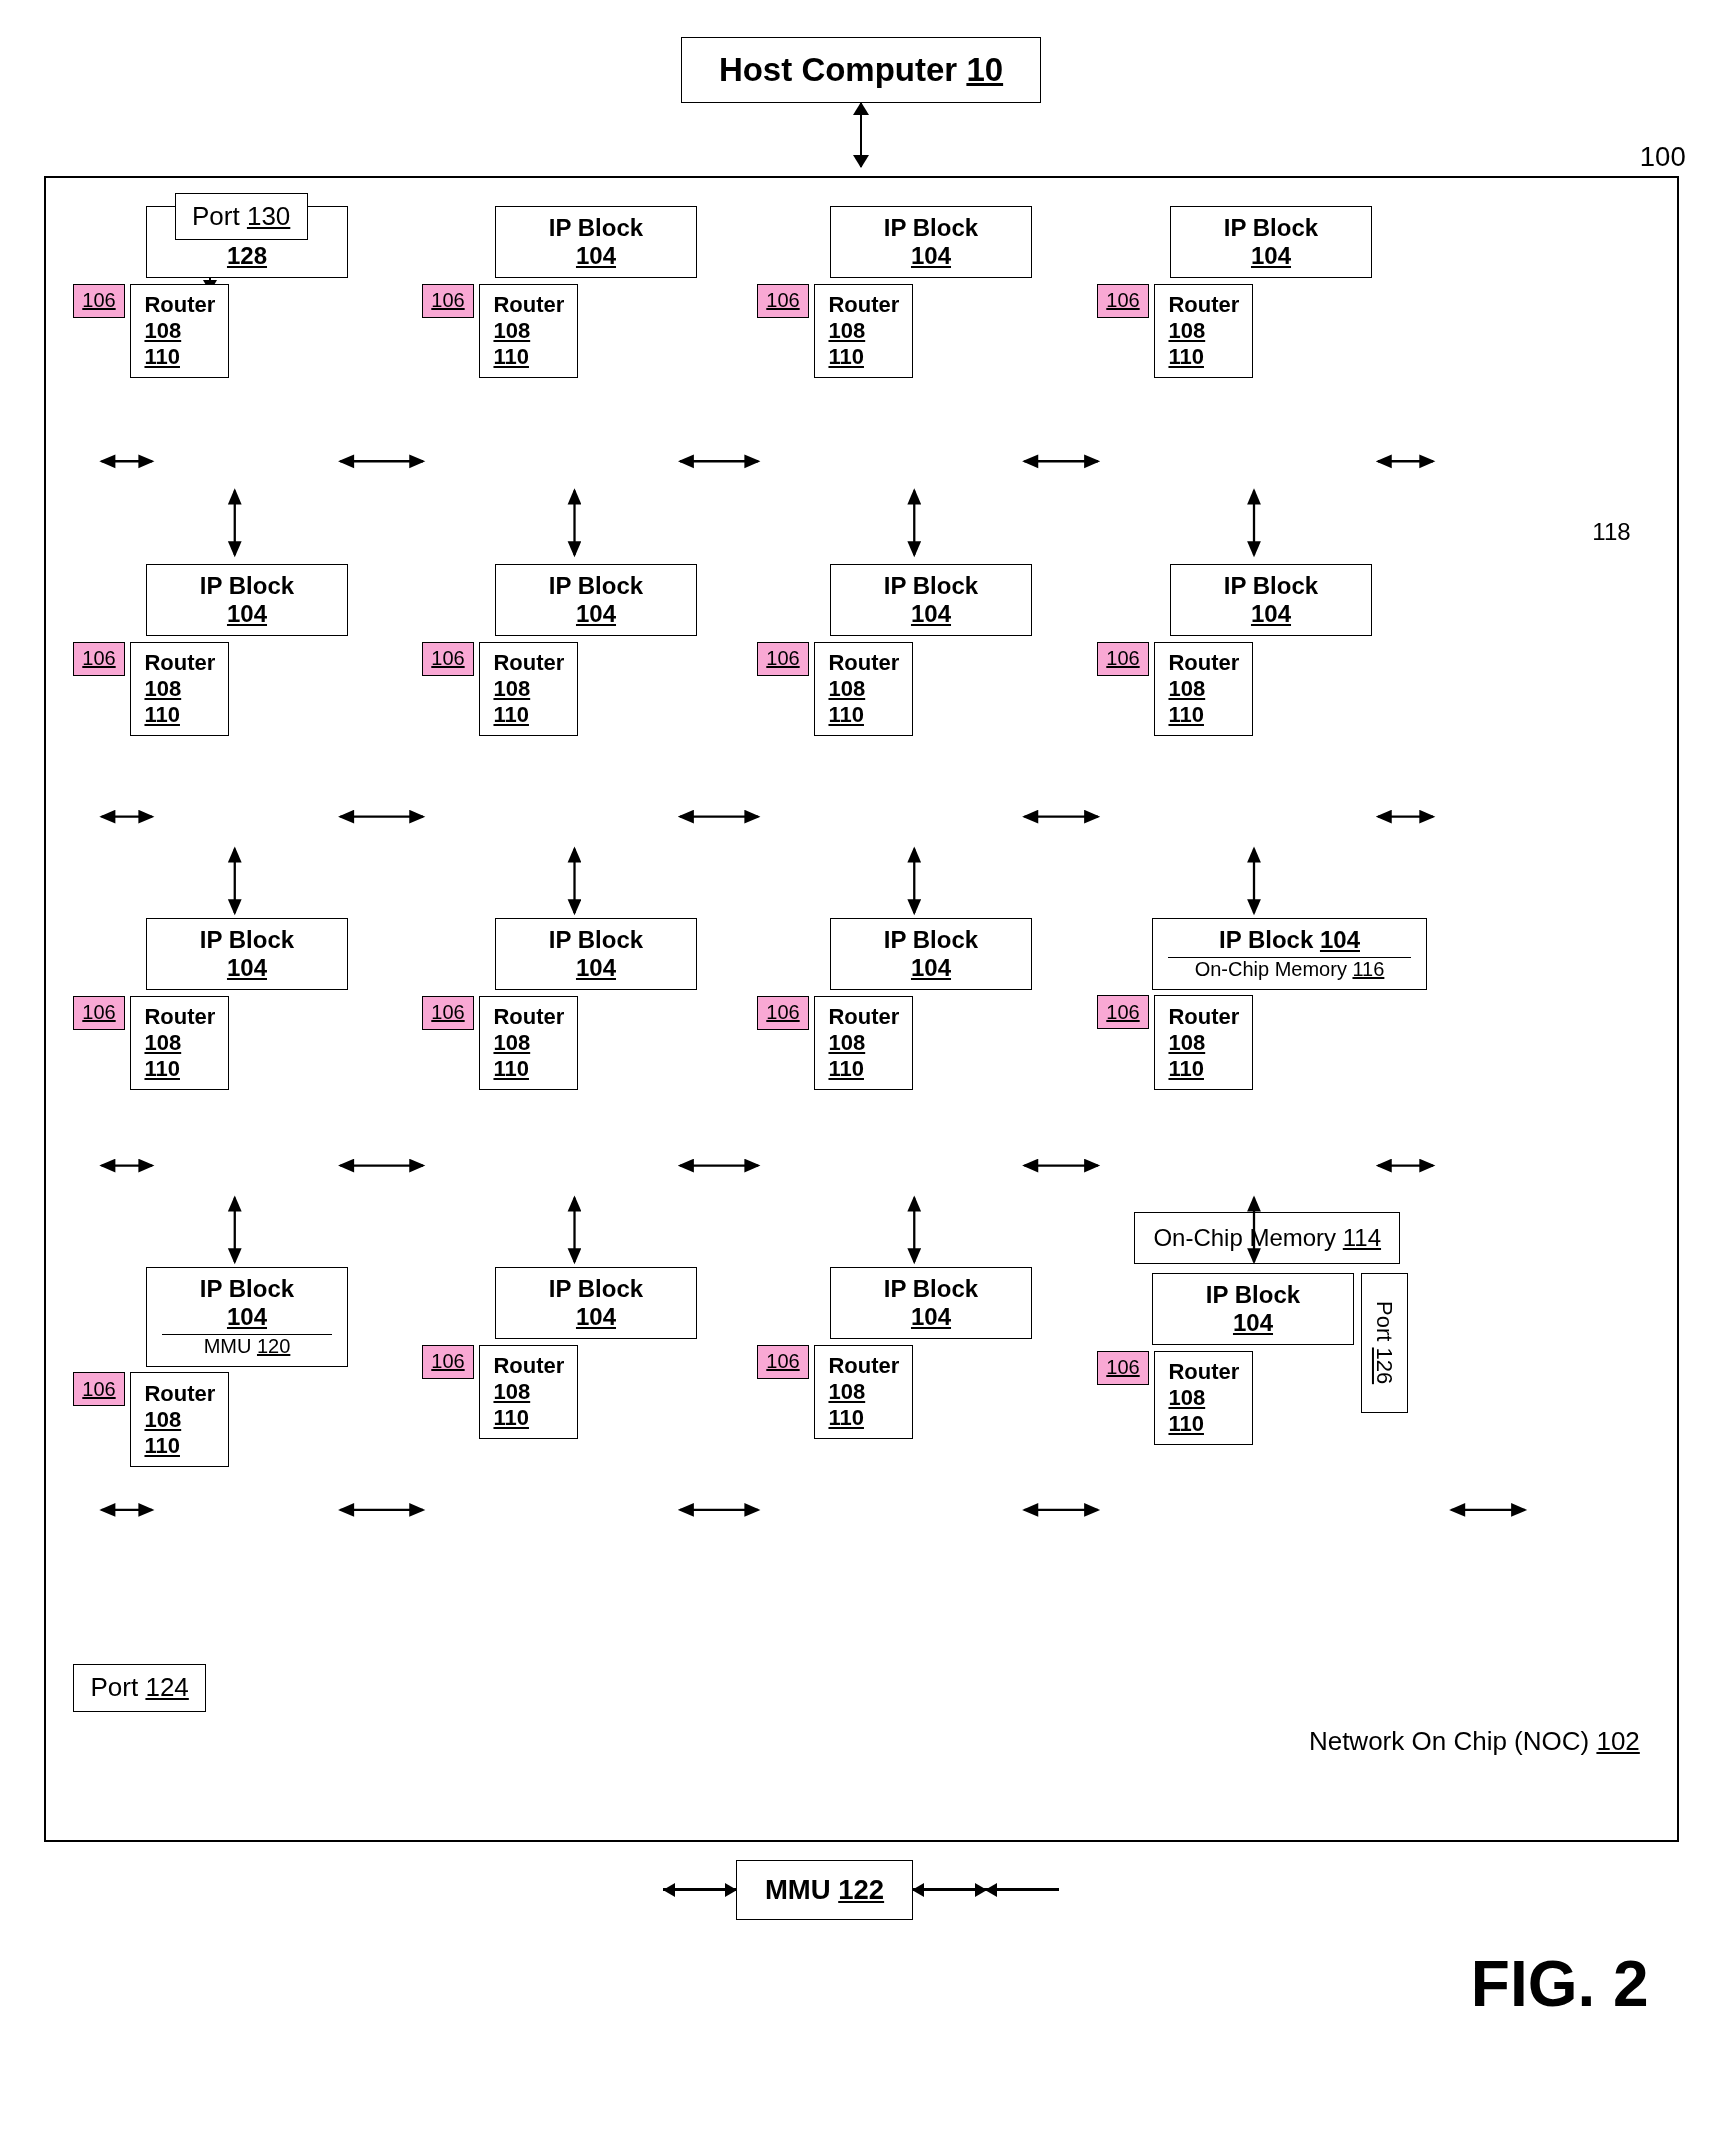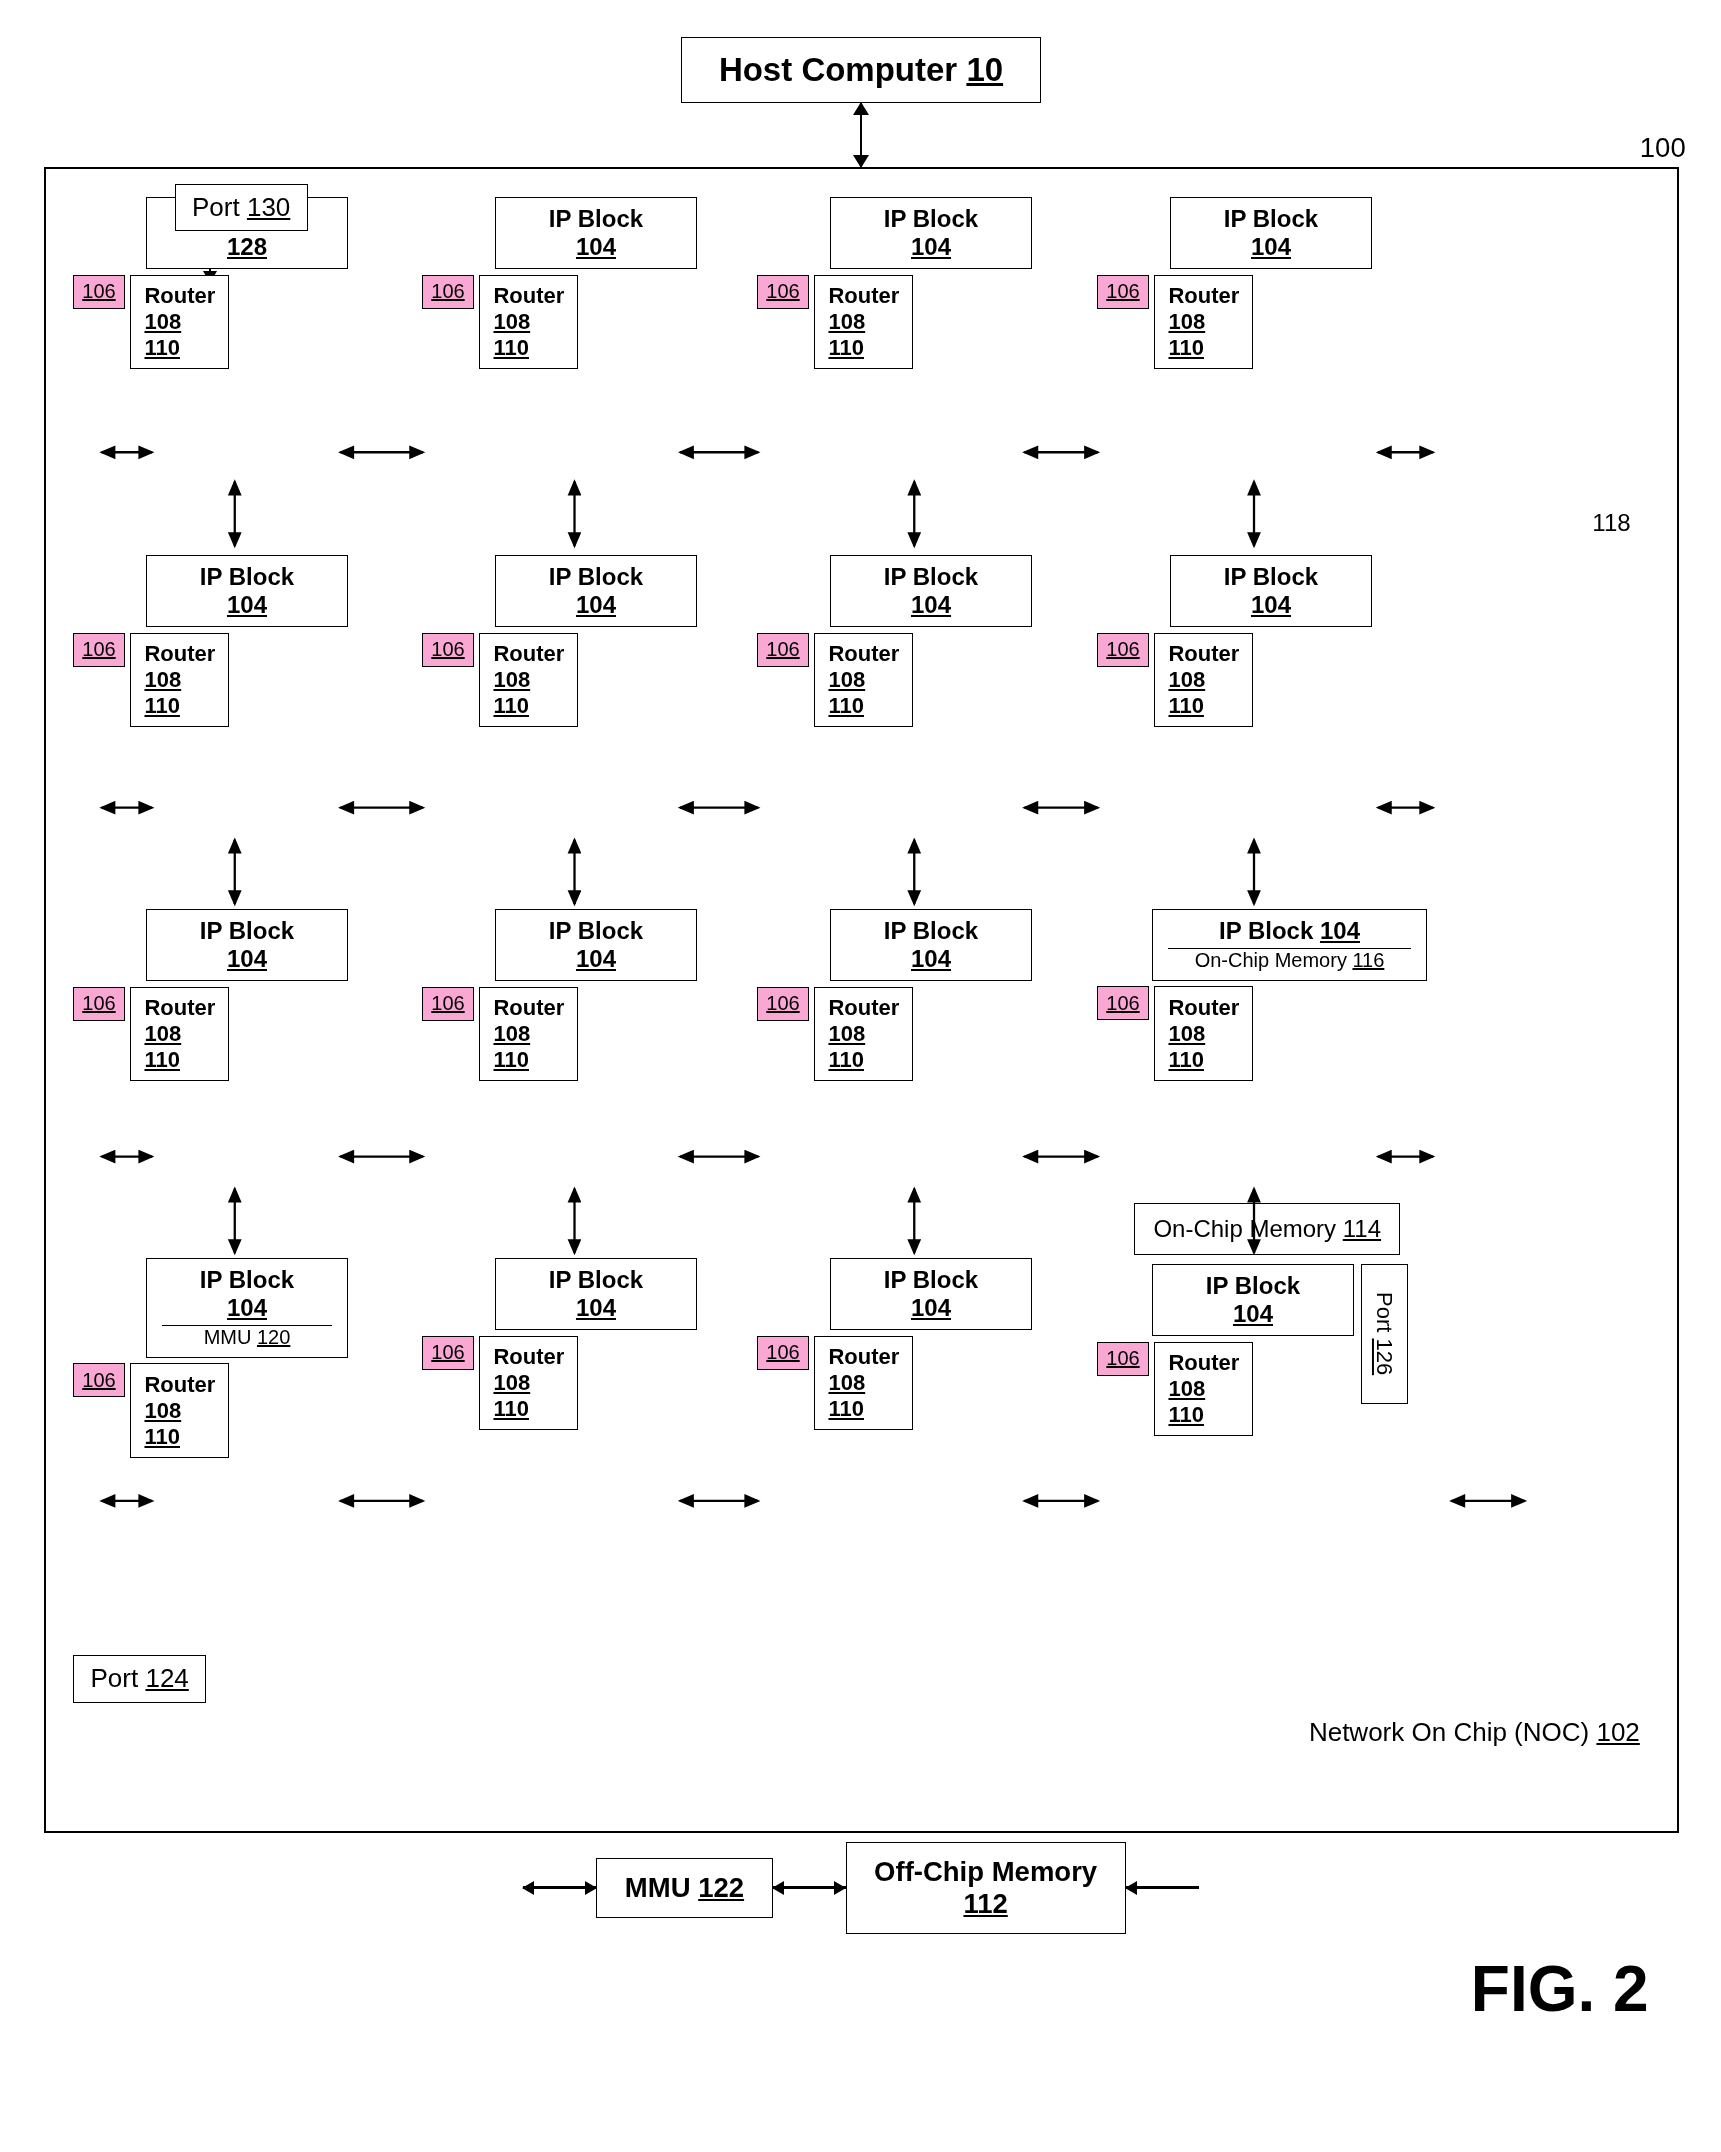--- a/index.html
+++ b/index.html
@@ -14,20 +14,21 @@
 
     .page {
       width: 1722px;
       min-height: 2153px;
       background: #fff;
       position: relative;
       display: flex;
       flex-direction: column;
       align-items: center;
       padding: 37px 18.4px;
+      gap: 9px;
     }
 
     
     .host-computer {
       border: 1.8px solid #000;
       padding: 13px 37px;
       font-size: 33px;
       font-weight: bold;
       margin-bottom: 0;
       position: relative;
@@ -506,24 +507,20 @@
     </div>
     <div class="bottom-box">
       <span>MMU</span>
       <u>122</u>
     </div>
 
     <div style="width:73px; height:2.8px; background:#000; position:relative; flex-shrink:0;">
       <div style="position:absolute; right:-0.9px; top:50%; transform:translateY(-50%); width:0; height:0; border-top:7.3px solid transparent; border-bottom:7.3px solid transparent; border-left:12px solid #000;"></div>
       <div style="position:absolute; left:-0.9px; top:50%; transform:translateY(-50%); width:0; height:0; border-top:7.3px solid transparent; border-bottom:7.3px solid transparent; border-right:12px solid #000;"></div>
     </div>
-    <div class="bottom-box">
-      <span>Off-Chip Memory</span>
-      <br><u>112</u>
-    </div>
 
     <div style="width:73px; height:2.8px; background:#000; position:relative; flex-shrink:0;">
       <div style="position:absolute; left:-0.9px; top:50%; transform:translateY(-50%); width:0; height:0; border-top:7.3px solid transparent; border-bottom:7.3px solid transparent; border-right:12px solid #000;"></div>
     </div>
   </div>
 
   <div style="align-self:flex-end; margin-right:55px; margin-top:18.4px; font-size:64px; font-weight:900;">FIG. 2</div>
 
 </div>
 

